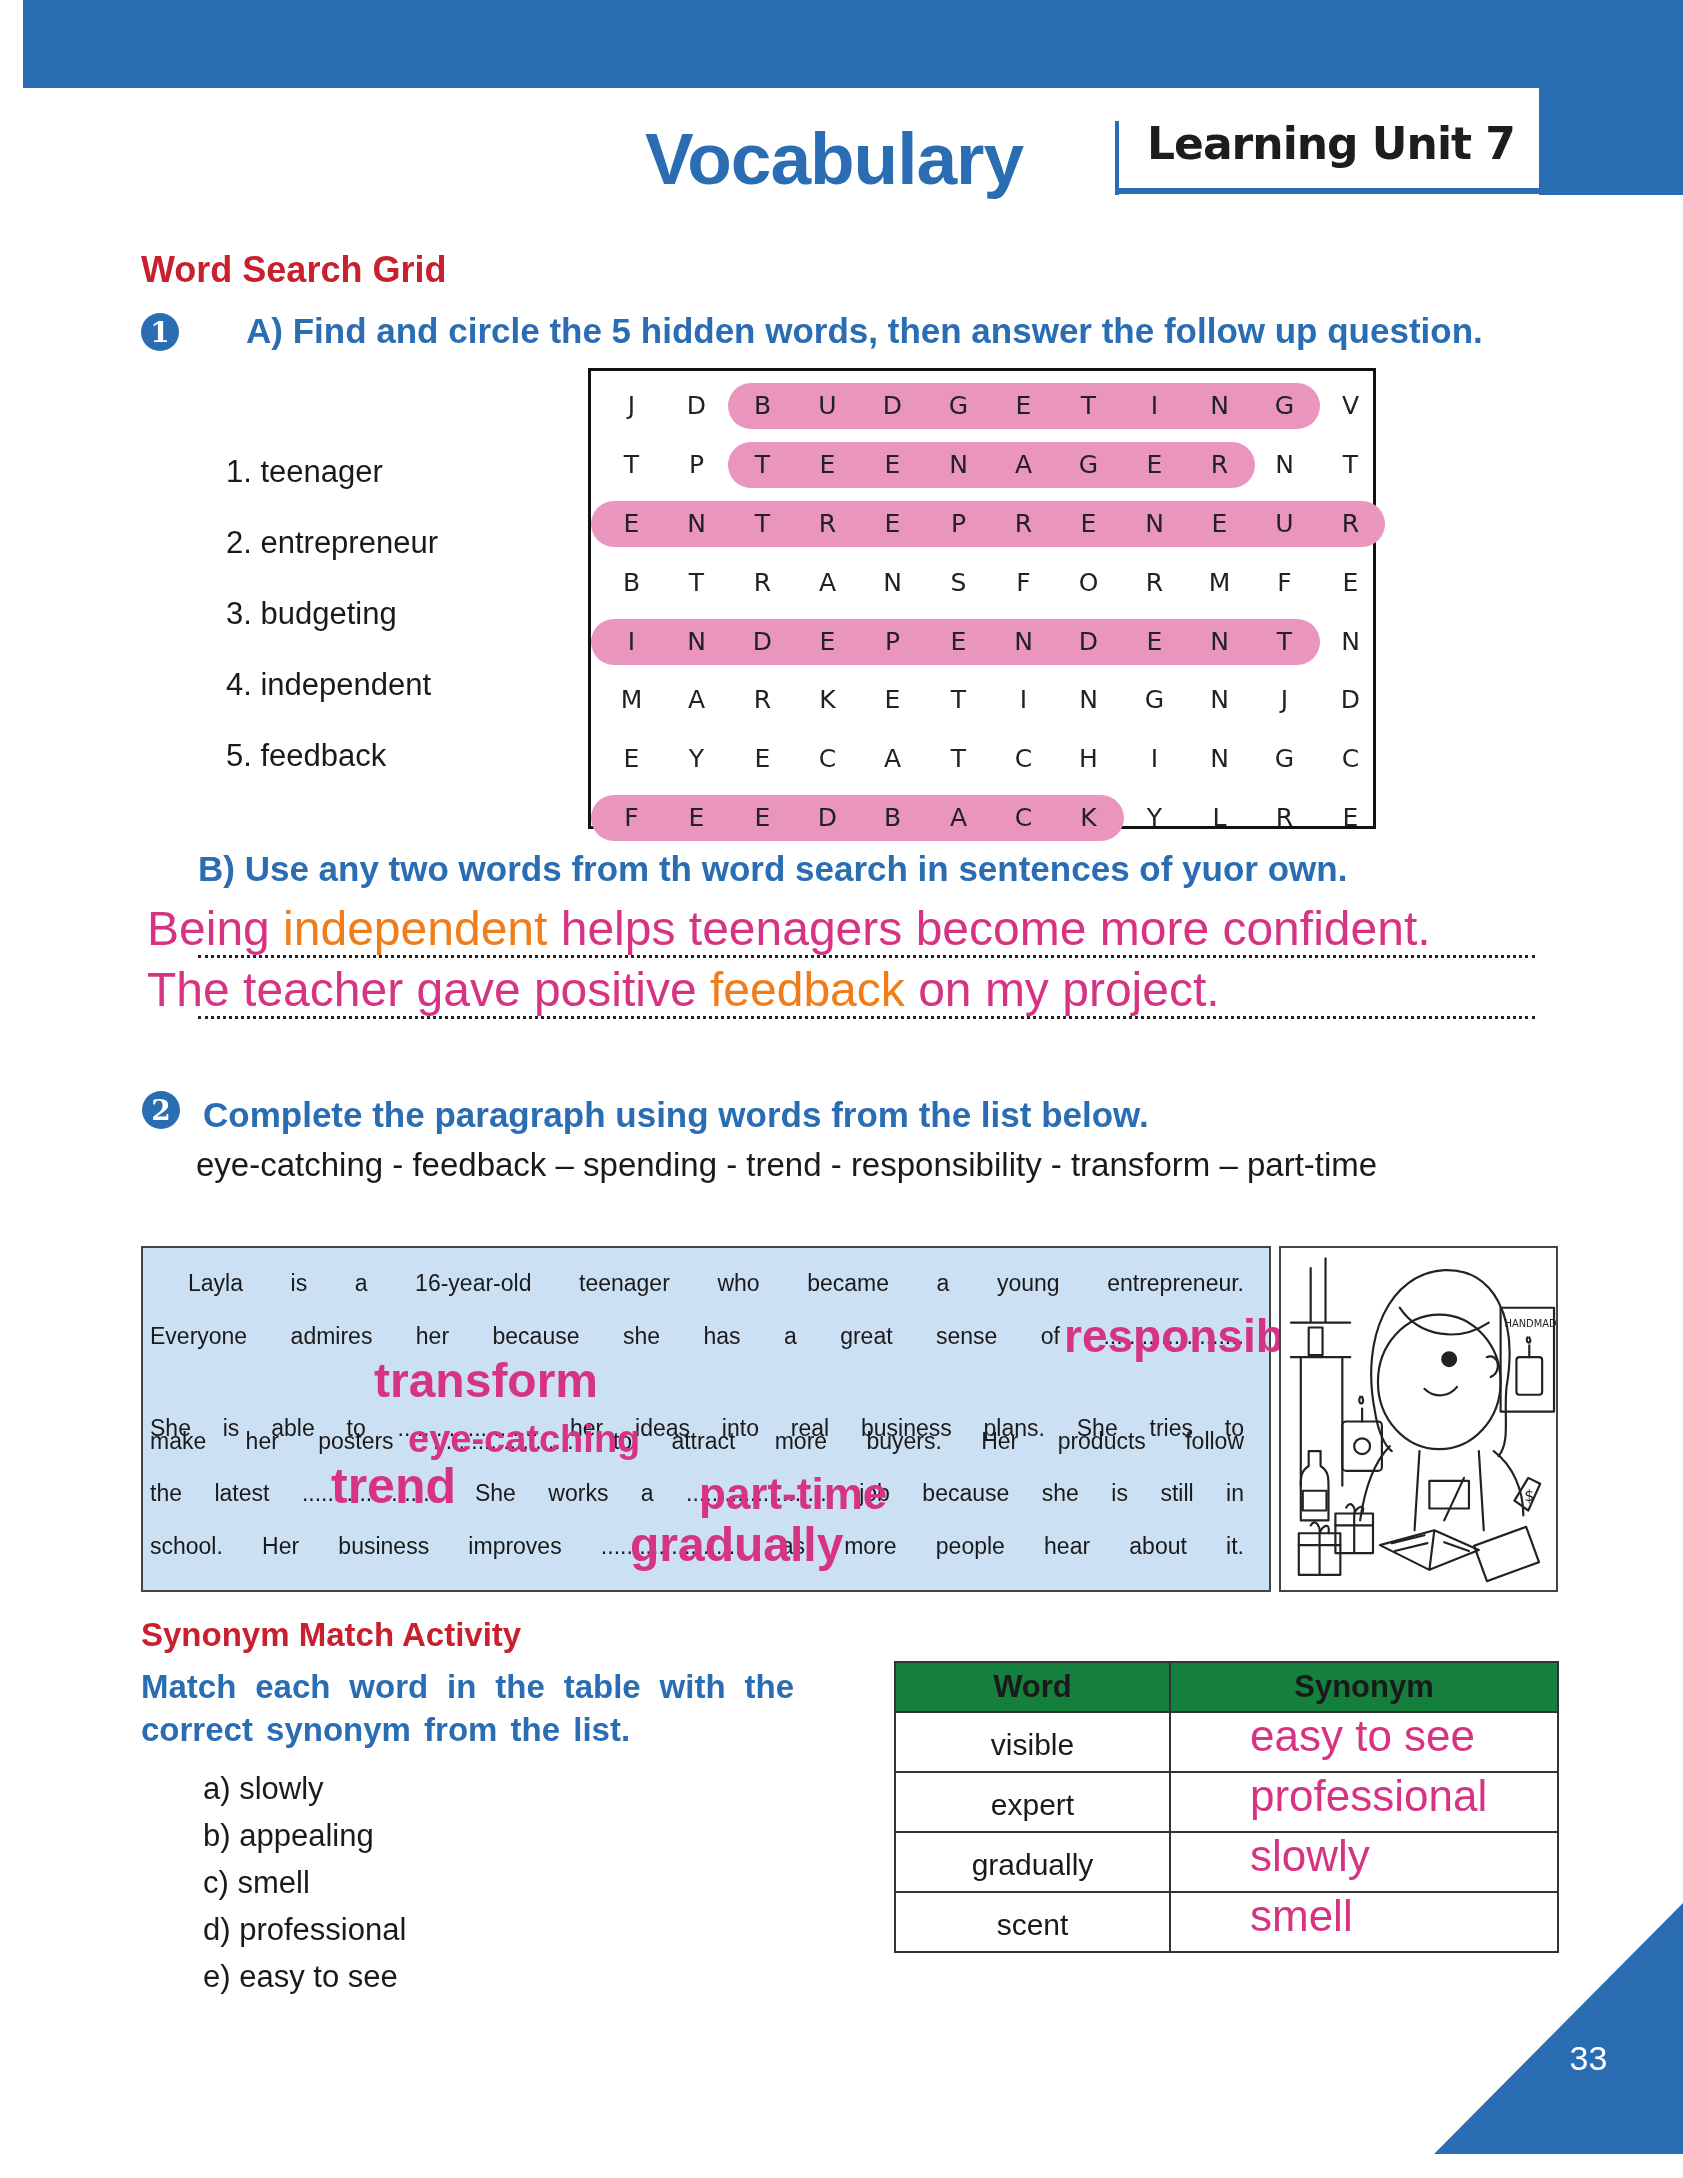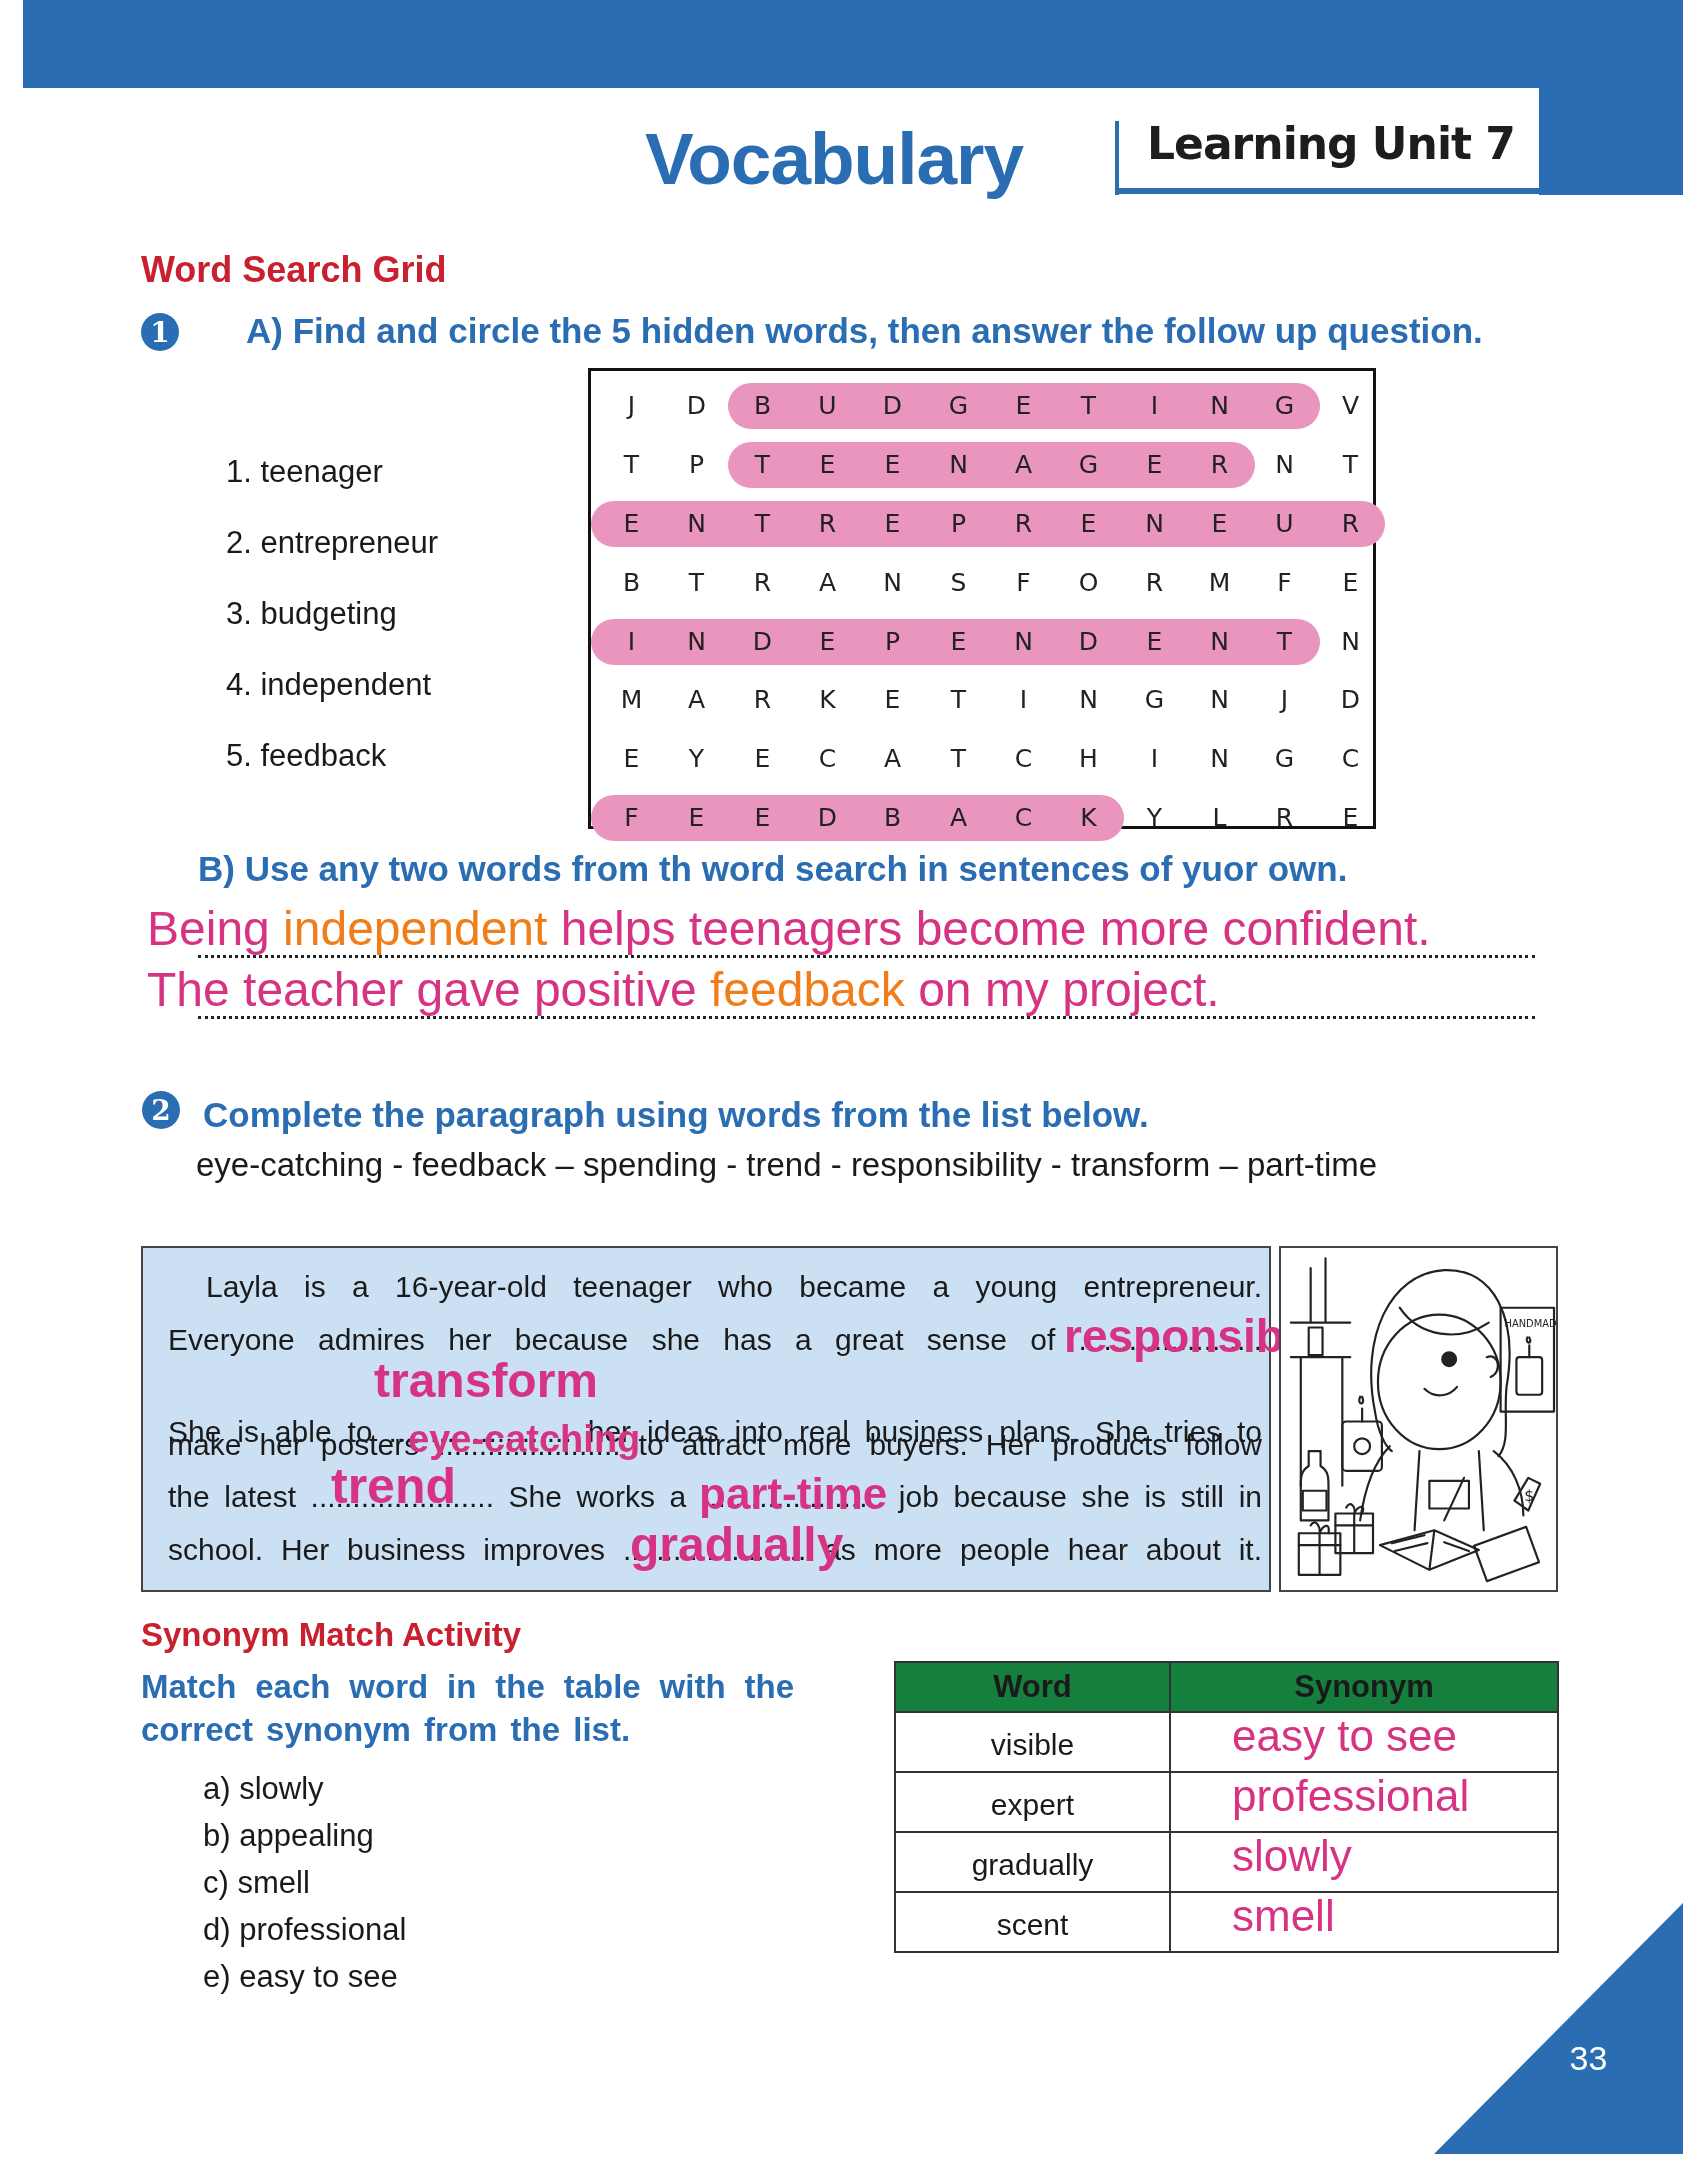--- a/index.html
+++ b/index.html
@@ -69,21 +69,21 @@
     font-size: 28px; display: flex; align-items: center; justify-content: center;
   }
   #q2 { left: 203px; top: 1095px; }
   #wordbank { left: 196px; top: 1146px; font-size: 33px; color: #1a1a1a; white-space: nowrap; }
 
   #para-box {
     left: 141px; top: 1246px; width: 1130px; height: 346px;
     background: #cce0f3; border: 2px solid #444; box-sizing: border-box;
   }
   .para-line {
-    position: absolute; left: 168px; width: 1094px; font-size: 30px; color: #1a1a1a;
+    position: absolute; left: 150px; width: 1094px; font-size: 23px; color: #1a1a1a;
     text-align: justify; text-align-last: justify; white-space: nowrap;
   }
   .fill {
     position: absolute; color: #d63383; font-weight: bold; white-space: nowrap;
   }
 
   #illustration {
     left: 1279px; top: 1246px; width: 279px; height: 346px;
     border: 2px solid #444; box-sizing: border-box; background: #fff;
   }
@@ -95,21 +95,21 @@
 
   #syn-table {
     left: 894px; top: 1661px; width: 665px; border-collapse: collapse;
   }
   #syn-table th, #syn-table td { border: 2px solid #333; }
   #syn-table th {
     background: #15803d; height: 46px; font-size: 31px; font-weight: bold; color: #1a1a1a;
   }
   #syn-table td { height: 51px; font-size: 30px; }
   #syn-table td.word { text-align: center; width: 271px; color: #1a1a1a; padding-top: 6px; }
-  #syn-table td.syn { color: #d63383; font-size: 44px; padding-left: 61px; line-height: 44px; vertical-align: top; }
+  #syn-table td.syn { color: #d63383; font-size: 44px; padding-left: 79px; line-height: 44px; vertical-align: top; }
 
   #page-triangle {
     left: 1434px; top: 1903px; width: 249px; height: 251px;
   }
   #page-number { left: 1549px; top: 2039px; width: 79px; text-align: center; font-size: 34px; color: #fff; }
 </style>
 </head>
 <body>
 
 <div id="top-band" class="abs"></div>

